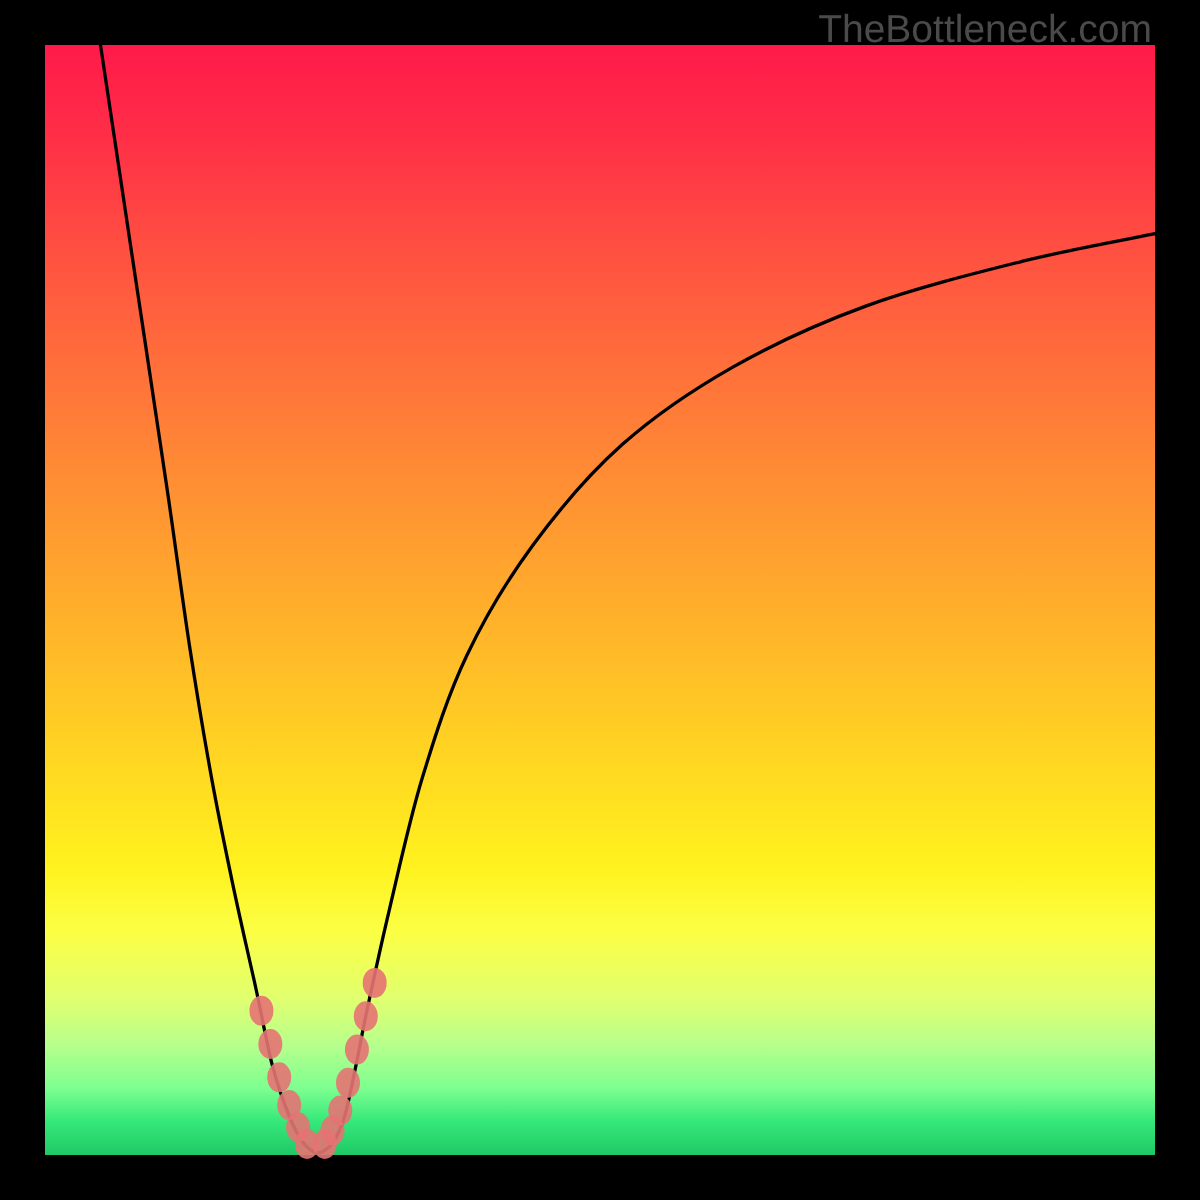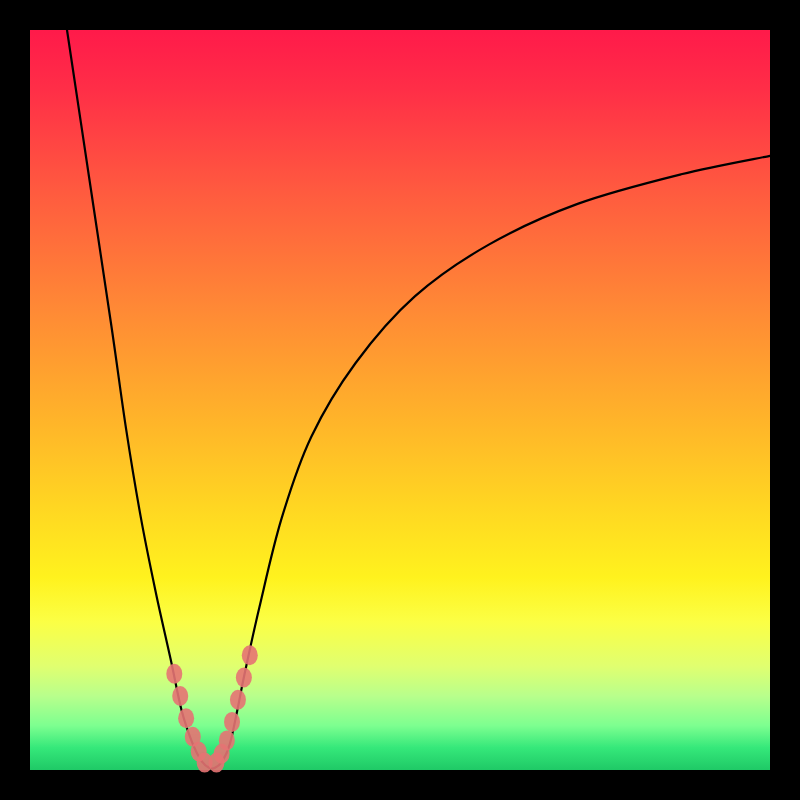--- a/index.html
+++ b/index.html
@@ -62,20 +62,21 @@
   }
   .marker {
     fill: #e57373;
     fill-opacity: 0.9;
   }
 </style>
 </head>
 <body>
 
 <div class="frame">
+  <div class="watermark">TheBottleneck.com</div>
   <div class="plot-area">
     <svg class="curve" viewBox="0 0 740 740" preserveAspectRatio="none">
       <path id="curve-path" fill="none" stroke="#000" stroke-width="2.2" stroke-linejoin="round" stroke-linecap="round" d="M 37.00 0.00 C 40.70 24.67, 51.80 98.67, 59.20 148.00 C 66.60 197.33, 75.23 254.07, 81.40 296.00 C 87.57 337.93, 91.27 367.53, 96.20 399.60 C 101.13 431.67, 106.07 461.27, 111.00 488.40 C 115.93 515.53, 120.87 538.97, 125.80 562.40 C 130.73 585.83, 136.28 609.27, 140.60 629.00 C 144.92 648.73, 148.00 666.62, 151.70 680.80 C 155.40 694.98, 159.47 705.71, 162.80 714.10 C 166.13 722.49, 168.97 727.17, 171.68 731.12 C 174.39 735.07, 176.86 736.67, 179.08 737.78 C 181.30 738.89, 182.78 738.89, 185.00 737.78 C 187.22 736.67, 189.93 735.07, 192.40 731.12 C 194.87 727.17, 197.33 722.49, 199.80 714.10 C 202.27 705.71, 204.73 692.52, 207.20 680.80 C 209.67 669.08, 210.90 661.07, 214.60 643.80 C 218.30 626.53, 223.23 603.10, 229.40 577.20 C 235.57 551.30, 242.97 516.77, 251.60 488.40 C 260.23 460.03, 268.87 432.90, 281.20 407.00 C 293.53 381.10, 308.33 356.43, 325.60 333.00 C 342.87 309.57, 362.60 286.13, 384.80 266.40 C 407.00 246.67, 431.67 230.02, 458.80 214.60 C 485.93 199.18, 515.53 185.62, 547.60 173.90 C 579.67 162.18, 619.13 152.32, 651.20 144.30 C 683.27 136.28, 725.20 128.88, 740.00 125.80"></path>
       <g id="markers-group">
           <ellipse cx="144.30" cy="643.80" rx="8" ry="10" class="marker"></ellipse>
           <ellipse cx="150.22" cy="666.00" rx="8" ry="10" class="marker"></ellipse>
           <ellipse cx="156.14" cy="688.20" rx="8" ry="10" class="marker"></ellipse>
           <ellipse cx="162.80" cy="706.70" rx="8" ry="10" class="marker"></ellipse>
           <ellipse cx="168.72" cy="721.50" rx="8" ry="10" class="marker"></ellipse>
           <ellipse cx="174.64" cy="732.60" rx="8" ry="10" class="marker"></ellipse>

